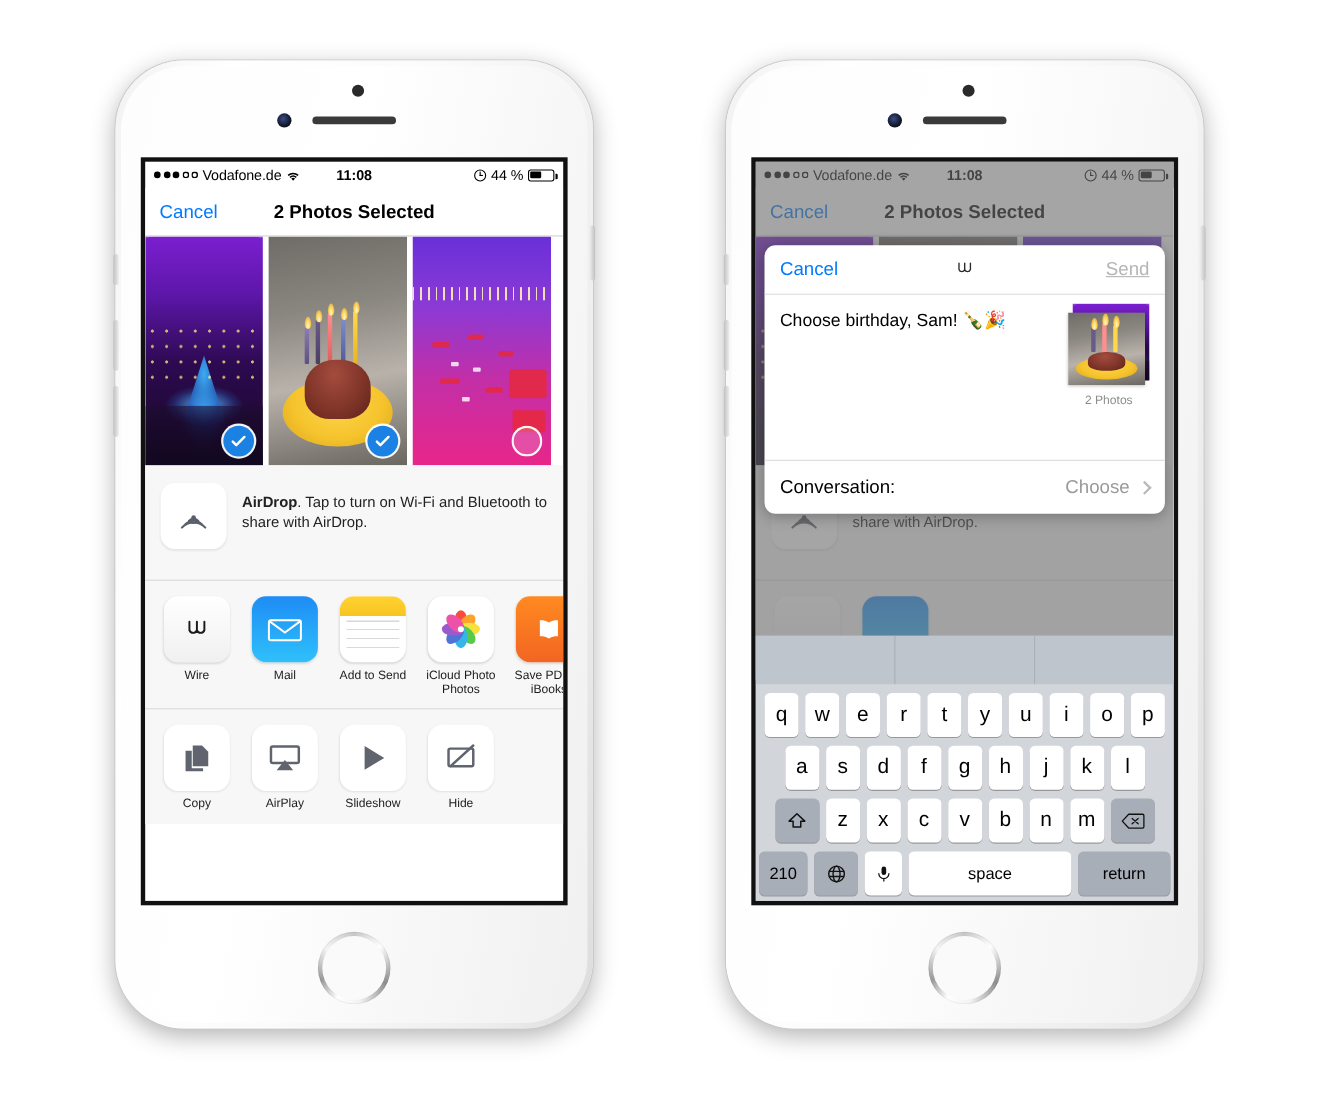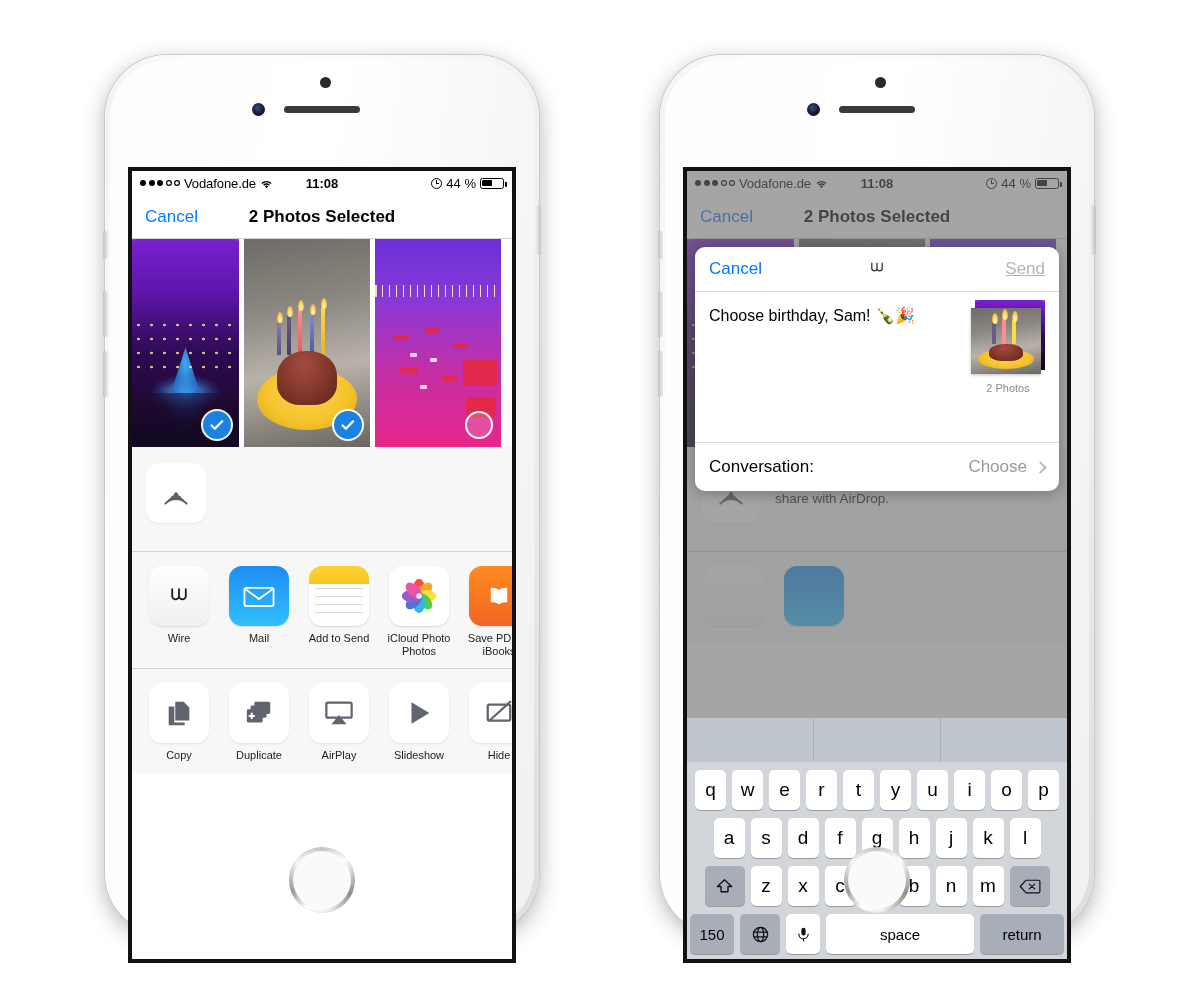--- a/index.html
+++ b/index.html
@@ -50,22 +50,22 @@
   .home-btn { position:absolute; left:50%; transform:translateX(-50%); bottom:22px;
               width:66px; height:66px; border-radius:50%;
               background: conic-gradient(from 210deg, #ffffff 0deg, #9a9a9a 40deg, #f5f5f5 95deg,
                           #c6c6c6 150deg, #ffffff 200deg, #8e8e8e 265deg, #f2f2f2 320deg, #ffffff 360deg);
               box-shadow: inset 0 0 0 1px rgba(0,0,0,.06); }
   .home-btn::after { content:""; position:absolute; left:4px; top:4px; right:4px; bottom:4px;
               border-radius:50%; background:#fafafa; }
 
   
   .screen {
-    position: absolute; left: 27px; top: 116px;
-    width: 380px; height: 788px;
+    position: absolute; left: 27px; top: 92px;
+    width: 380px; height: 672px;
     background: #ffffff;
     overflow: hidden;
     box-shadow: 0 0 0 4px #111;
   }
 
   
   .statusbar {
     height: 24px; display:flex; align-items:center; padding: 0 8px;
     font-size: 13px; color: #000; position: relative;
   }
@@ -316,20 +316,23 @@
             <svg viewBox="0 0 40 40" width="38" height="38">
               <g fill="none" stroke="#5a5f6b" stroke-width="2" stroke-linecap="round">
                 <circle cx="20" cy="21.5" r="2.2" fill="#5a5f6b" stroke="none"></circle>
                 <path d="M15.6 24.8a6 6 0 0 1 8.8 0"></path>
                 <path d="M12.2 28a10.6 10.6 0 0 1 15.6 0"></path>
                 <path d="M8.8 31.2a15.2 15.2 0 0 1 22.4 0"></path>
                 <path d="M15.6 18.2a6 6 0 0 1 8.8 0" transform="rotate(180 20 21.5)"></path>
               </g>
             </svg>
           </div>
+          <div class="airdrop-text">
+            <b>AirDrop</b><span>. Tap to turn on Wi-Fi and Bluetooth to share with AirDrop.</span>
+          </div>
         </div>
         <div class="divider"></div>
 
         <div class="icon-row">
           <div class="icon-cell">
             <div class="app-icon ic-wire">
               <svg viewBox="0 0 40 40" width="34" height="34">
                 <path d="M12 12v9a4.2 4.2 0 0 0 8 0v-9M20 12v9a4.2 4.2 0 0 0 8 0v-9" fill="none" stroke="#1b1b1b" stroke-width="2.1" stroke-linecap="round"></path>
               </svg>
             </div>
@@ -383,31 +386,20 @@
 
         <div class="icon-row">
           <div class="icon-cell">
             <div class="act-icon">
               <svg viewBox="0 0 32 32">
                   <path d="M12 4h9l6 6v14h-15z"></path>
                   <path d="M5 9h6v17h11v3H5z"></path>
                 </svg>
             </div>
             <div class="icon-label">Copy</div>
-          </div>
-          <div class="icon-cell">
-            <div class="act-icon">
-              <svg viewBox="0 0 32 32">
-                  <rect x="11" y="4" width="17" height="13" rx="1.5"></rect>
-                  <rect x="7" y="8" width="17" height="13" rx="1.5"></rect>
-                  <rect x="3" y="12" width="17" height="14" rx="1.5"></rect>
-                  <path d="M11.5 18h-2.2v-2.2H7.2V18H5v2.2h2.2v2.2h2.1v-2.2h2.2z" fill="#fff"></path>
-                </svg>
-            </div>
-            <div class="icon-label">Duplicate</div>
           </div>
           <div class="icon-cell">
             <div class="act-icon">
               <svg viewBox="0 0 32 32">
                   <rect x="2.5" y="5" width="27" height="16" rx="1.6" fill="none" stroke="#60646e" stroke-width="2.4"></rect>
                   <path d="M16 18l8 10H8z"></path>
                 </svg>
             </div>
             <div class="icon-label">AirPlay</div>
           </div>
@@ -606,21 +598,21 @@
           <div class="key">n</div>
           <div class="key">m</div>
           <div class="key wide">
             <svg viewBox="0 0 28 20" width="22" height="17">
               <path d="M9 2h16a1.6 1.6 0 0 1 1.6 1.6v12.8A1.6 1.6 0 0 1 25 18H9L1.6 10z" fill="none" stroke="#111" stroke-width="1.5" stroke-linejoin="round"></path>
               <path d="M13 7l7 6M20 7l-7 6" stroke="#111" stroke-width="1.5" stroke-linecap="round"></path>
             </svg>
           </div>
         </div>
         <div class="krow">
-          <div class="key k123">150</div>
+          <div class="key k123">210</div>
           <div class="key kglobe">
             <svg viewBox="0 0 24 24" width="19" height="19">
                 <circle cx="12" cy="12" r="9" fill="none" stroke="#111" stroke-width="1.6"></circle>
                 <ellipse cx="12" cy="12" rx="4" ry="9" fill="none" stroke="#111" stroke-width="1.6"></ellipse>
                 <path d="M3.3 9h17.4M3.3 15h17.4" stroke="#111" stroke-width="1.6"></path>
               </svg>
           </div>
           <div class="key kmic">
             <svg viewBox="0 0 24 24" width="17" height="17">
                 <rect x="9" y="2.5" width="6" height="11" rx="3" fill="#111"></rect>

